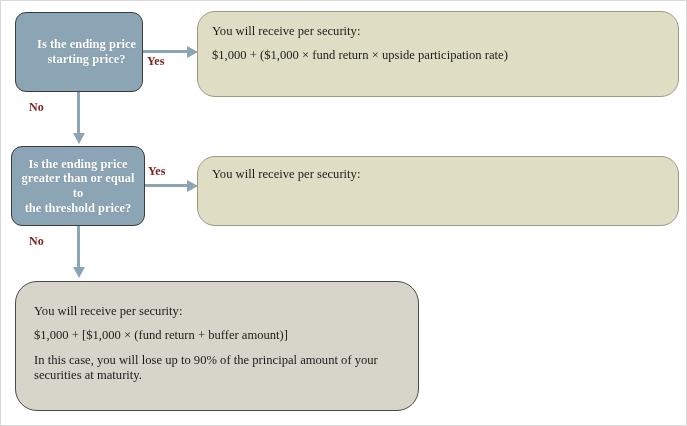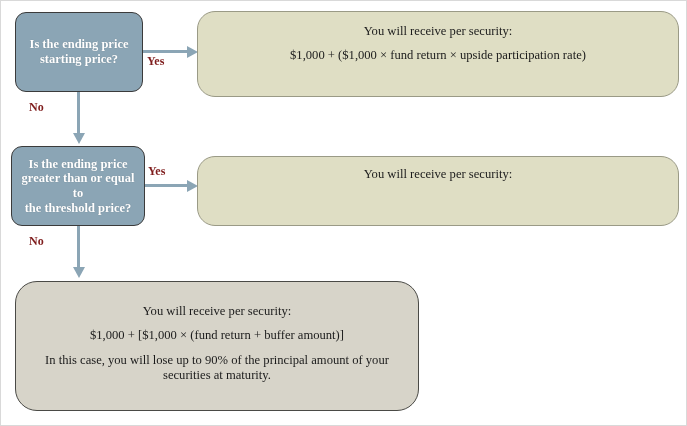--- a/index.html
+++ b/index.html
@@ -22,41 +22,40 @@
 
   
   .decision {
     position: absolute;
     box-sizing: border-box;
     background: #8ba5b5;
     border: 1px solid #3b3b3b;
     border-radius: 11px;
     display: flex;
     align-items: center;
-    justify-content: center;
+    justify-content: flex-end;
     text-align: center;
     color: #ffffff;
     font-size: 12.5px;
     line-height: 1.18;
     font-weight: bold;
     padding: 4px 6px;
     text-shadow: 0 0 1px rgba(0,0,0,0.25);
   }
   .decision span { display: block; }
 
   
   .outcome {
     position: absolute;
     box-sizing: border-box;
     border-radius: 18px;
     padding: 12px 14px 10px 14px;
     color: #1b1b1b;
     font-size: 12.6px;
     line-height: 1.22;
-    text-align: center;
   }
   .outcome.olive {
     background: #dfdec4;
     border: 1px solid #9a9a86;
   }
   .outcome.taupe {
     background: #d7d4c9;
     border: 1px solid #4a4a46;
     border-radius: 22px;
   }

